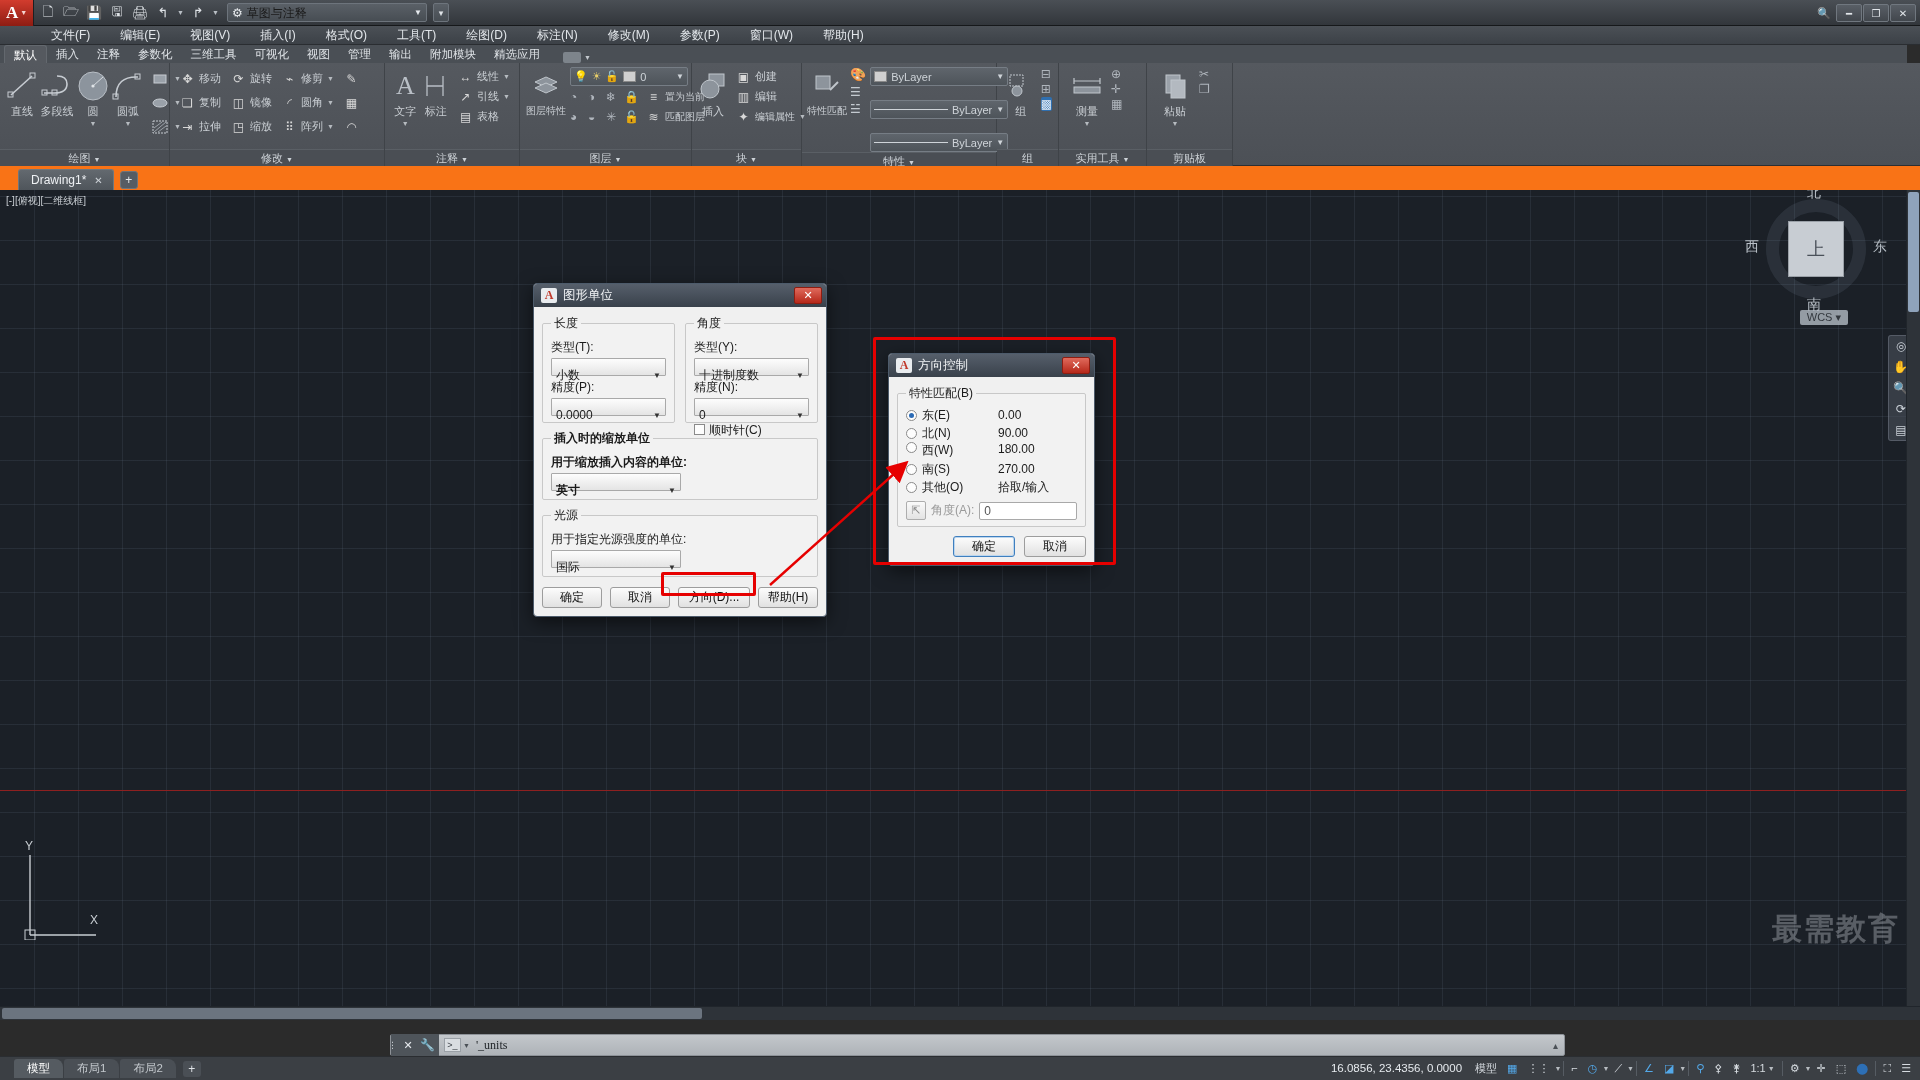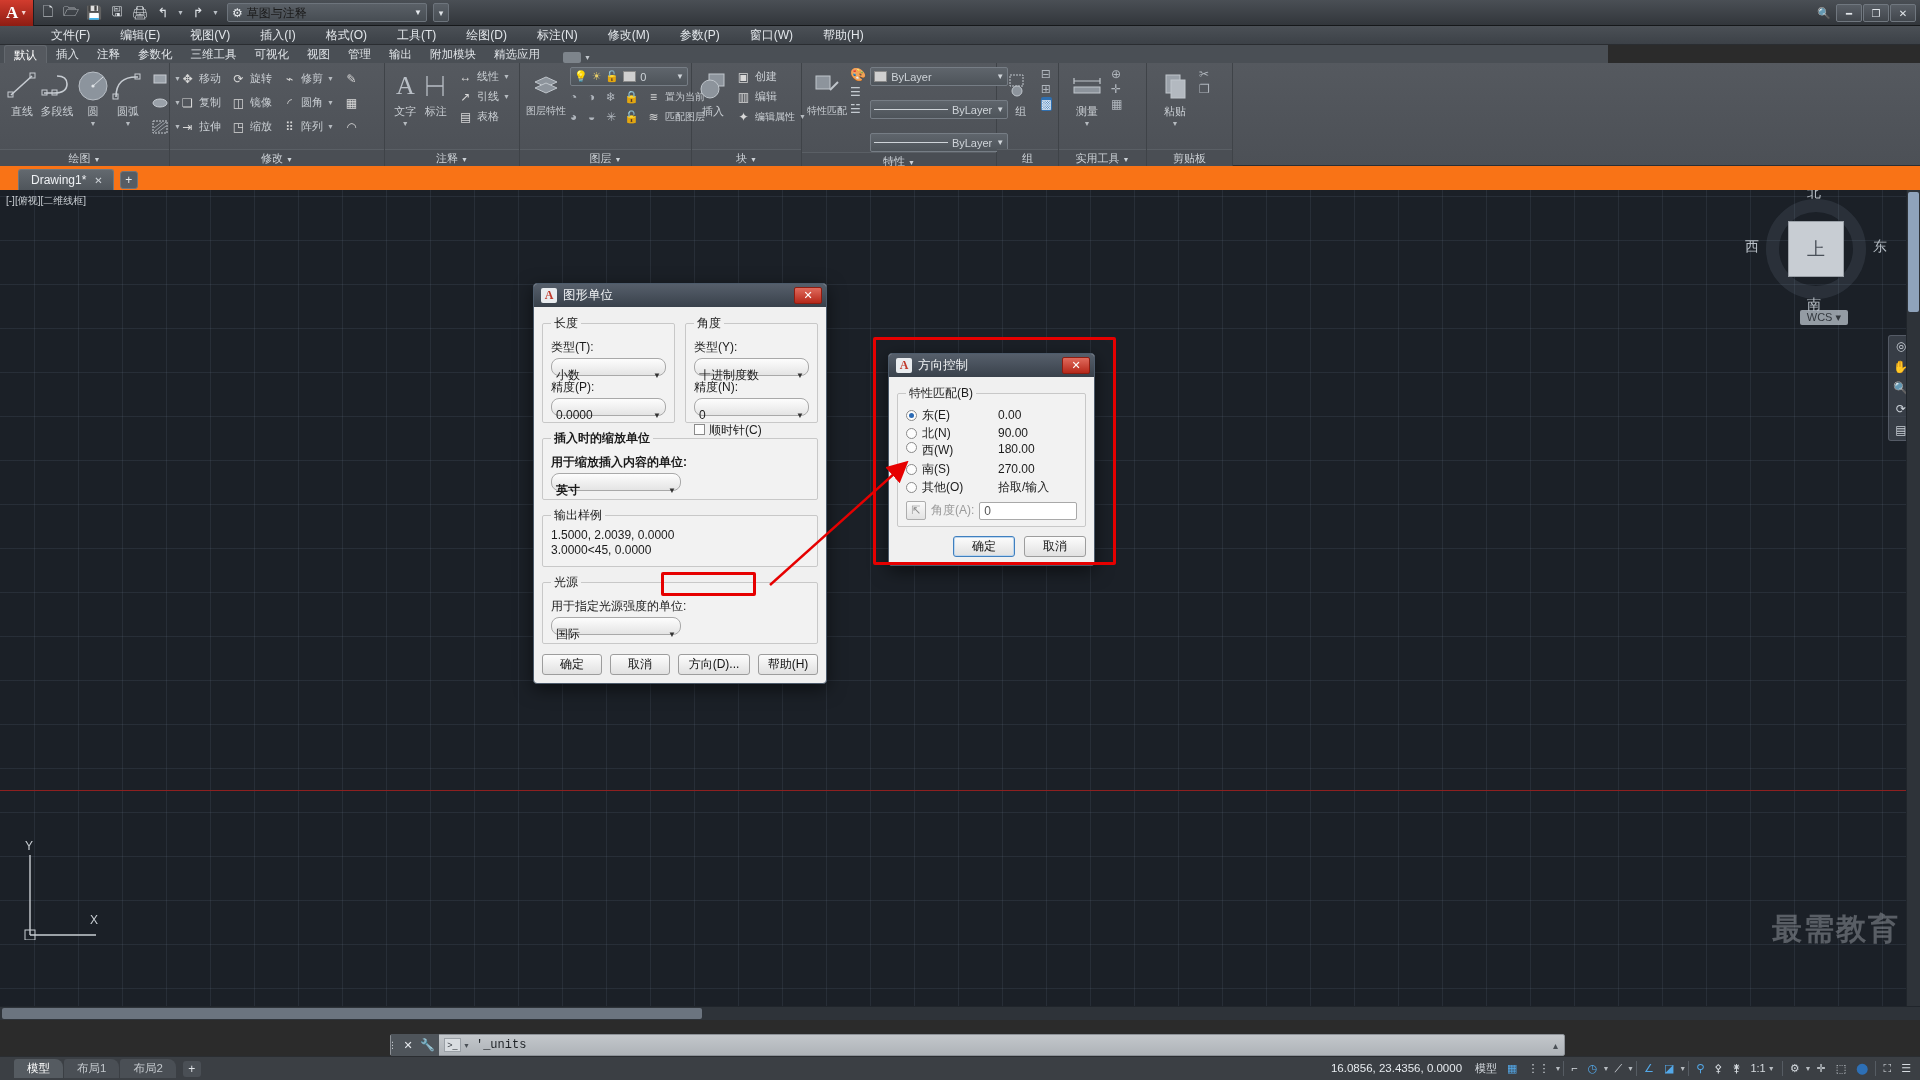--- a/index.html
+++ b/index.html
@@ -58,21 +58,21 @@
   .menubar {
     position:absolute; left:0; top:26px; width:1920px; height:19px;
     background:linear-gradient(#4b5056,#3c4147);
     display:flex; align-items:flex-start; padding-left:36px;
     border-bottom:1px solid #2a2d31;
   }
   .menubar .mi{ padding:0 15px; font-size:12px; color:#e2e6ea; line-height:19px; }
 
   
   .ribtabs {
-    position:absolute; left:0; top:45px; width:1608px; height:18px;
+    position:absolute; left:0; top:45px; width:1907px; height:18px;
     background:#4a4f55; display:flex; align-items:flex-end; padding-left:4px;
   }
   .rtab{ padding:0 9px; height:18px; line-height:18px; font-size:11.5px; color:#dfe3e7; }
   .rtab.active{ background:#55595f; color:#fff; border-top-left-radius:3px;border-top-right-radius:3px;
     border:1px solid #63686e; border-bottom:none; }
   .ribextra{ display:flex;align-items:center; gap:3px; margin-left:14px; }
   .ribextra .pill{ width:18px;height:11px;background:#7d848b;border-radius:2px;}
   .ribextra .cc{font-size:7px;color:#c3c8cd;}
 
   
@@ -186,21 +186,21 @@
   .cmd-grip{ width:8px; height:22px; background:#4e545a; display:flex;align-items:center;justify-content:center;
              color:#c9ced3; font-size:9px; letter-spacing:-2px;}
   .cmd-x{ width:18px; background:#4e545a; height:22px; display:flex;align-items:center;justify-content:center;
           color:#e6eaee; font-size:11px;}
   .cmd-wr{ width:22px; background:#4e545a; height:22px; display:flex;align-items:center;justify-content:center;
            color:#d6dbe0; font-size:12px;}
   .cmd-prompt{ display:flex; align-items:center; gap:2px; padding-left:5px; }
   .cmd-chip{ width:17px;height:14px; background:#d9dde1; border:1px solid #9aa0a6;
              display:flex;align-items:center;justify-content:center; font-size:9px; color:#3a4046;}
   .cmd-cc{ font-size:7px; color:#4a5056;}
-  .cmd-txt{ font-family:Liberation Mono, monospace; font-size:12px; color:#1e2226;
+  .cmd-txt{ font-family:Liberation Serif, serif; font-size:12px; color:#1e2226;
             margin-left:4px;}
   .cmd-rt{ margin-left:auto; padding-right:6px; font-size:10px; color:#4a5056;}
 
   
   .layouttabs{
     position:absolute; left:0; bottom:0; width:1920px; height:24px;
     background:#3b3f44; display:flex; align-items:center; padding-left:14px; gap:1px;
     border-top:1px solid #2a2d31;
   }
   .ltab{ height:19px; padding:0 13px; display:flex;align-items:center;
@@ -242,21 +242,21 @@
     background:linear-gradient(#e06a5c,#b6281a); border:1px solid #8e1d11;
     color:#fff; font-size:11px; display:flex;align-items:center;justify-content:center;
   }
   .dlg-body{ padding:8px; }
   fieldset.gb{ border:1px solid #c8c8c8; border-radius:2px; padding:4px 8px 8px 8px; background:#f2f2f2;}
   fieldset.gb > legend{ padding:0 3px; font-size:12px; color:#1b1b1b;}
   .lbl{ font-size:12px; color:#1b1b1b; display:block; margin:3px 0 2px 0; }
   .sel{
     height:18px; width:100%; display:flex; align-items:center;
     background:linear-gradient(#fdfdfd,#e4e4e4);
-    border:1px solid #a9a9a9; border-radius:8px; padding:16px 2px 0 4px;
+    border:1px solid #a9a9a9; border-radius:1px; padding:16px 2px 0 4px;
     font-size:12px; color:#1b1b1b;
   }
   .sel .dd{ margin-left:auto; font-size:8px; color:#333; padding-right:2px;}
   .dbtn{
     height:21px; min-width:60px; padding:0 8px;
     background:linear-gradient(#fcfcfc,#e1e1e1);
     border:1px solid #9d9d9d; border-radius:3px;
     font-size:12px; color:#121212; display:flex; align-items:center; justify-content:center;
   }
   .dbtn.def{ border:1px solid #3f7fbf; box-shadow:0 0 0 1px #bcd6ee inset;}
@@ -837,27 +837,20 @@
 
       <fieldset class="gb" style="margin-top:7px;font-weight:bold;">
         <legend>插入时的缩放单位</legend>
         <label class="lbl">用于缩放插入内容的单位:</label>
         <div class="sel" style="width:130px;">
           <span>英寸</span>
           <span class="dd">▼</span>
         </div>
       </fieldset>
 
-      <fieldset class="gb" style="margin-top:7px;">
-        <legend>输出样例</legend>
-        <div style="font-size:12px; line-height:15px;">
-          <div>1.5000, 2.0039, 0.0000</div>
-          <div>3.0000&lt;45, 0.0000</div>
-        </div>
-      </fieldset>
 
       <fieldset class="gb" style="margin-top:7px;">
         <legend>光源</legend>
         <label class="lbl">用于指定光源强度的单位:</label>
         <div class="sel" style="width:130px;">
           <span>国际</span>
           <span class="dd">▼</span>
         </div>
       </fieldset>
 

